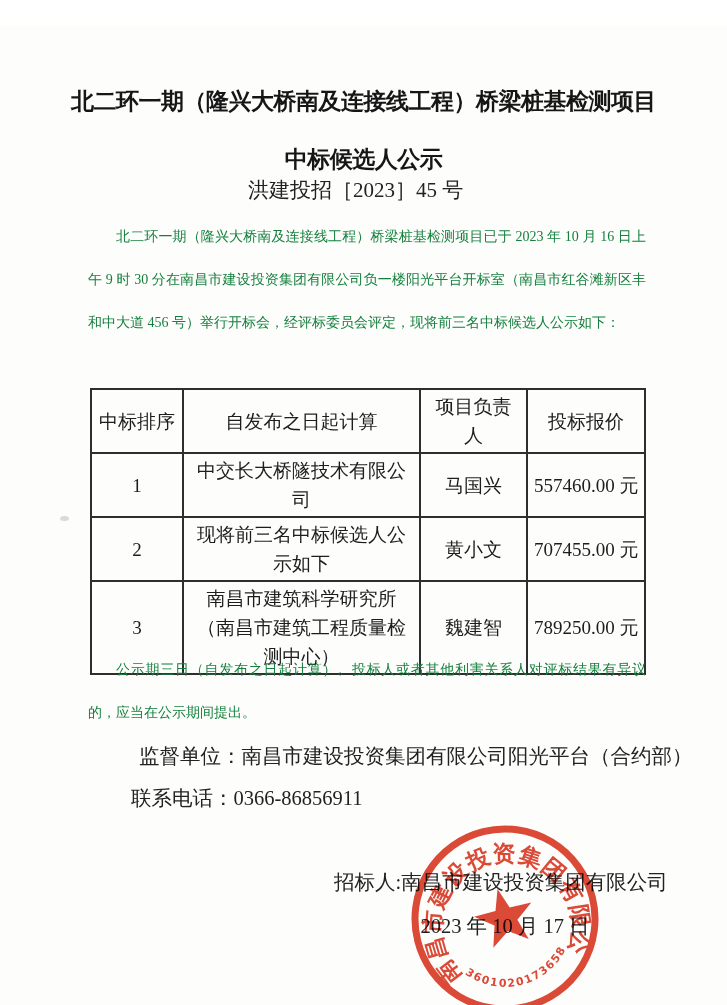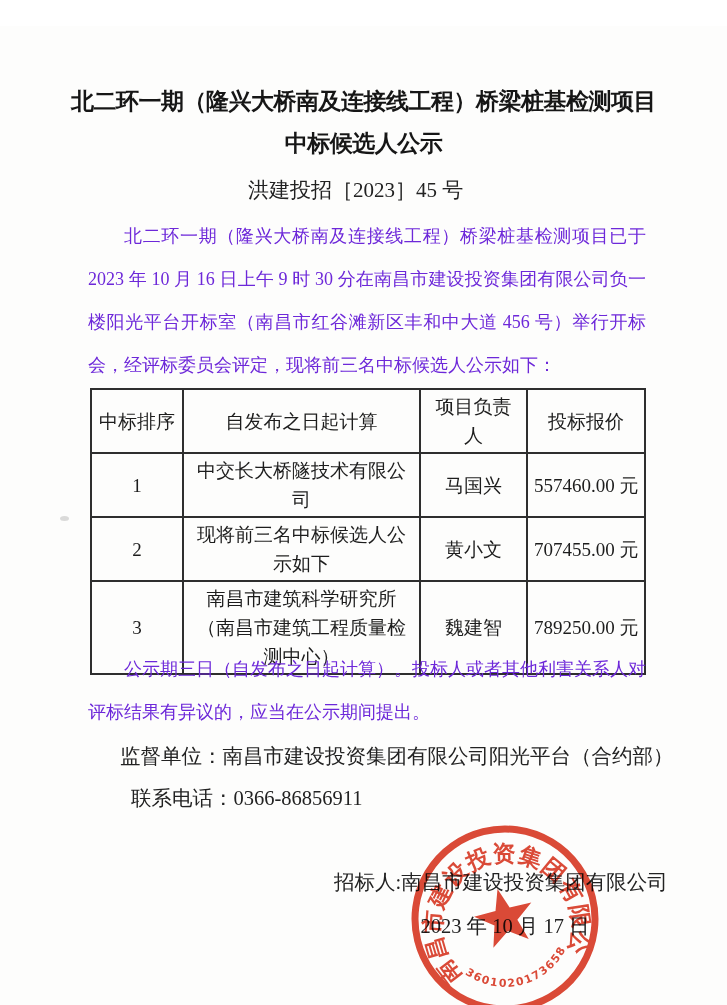--- a/index.html
+++ b/index.html
@@ -22,50 +22,50 @@
     left: 0;
     right: 0;
     text-align: center;
     font-family: "DejaVu Sans", "Liberation Sans", sans-serif;
     font-weight: bold;
     font-size: 23px;
     letter-spacing: -0.5px;
     color: #161616;
   }
   .title-1 { top: 60px; }
-  .title-2 { top: 102px; }
+  .title-2 { top: 118px; }
   .doc-number {
     position: absolute;
     top: 150px;
     left: 0;
     right: 16px;
     text-align: center;
     font-size: 21px;
     color: #222;
   }
   .para {
     position: absolute;
     left: 88px;
     width: 558px;
-    font-size: 18px;
+    font-size: 14px;
     line-height: 43px;
     text-align: justify;
-    color: #6d28d9;
+    color: #15803d;
   }
   .indent { text-indent: 2em; }
   .intro { top: 189px; }
   .notice { top: 622px; }
   .line-abs {
     position: absolute;
     font-size: 20.5px;
     line-height: 43px;
     color: #222;
     white-space: nowrap;
   }
-  .supervisor { top: 709px; left: 120px; text-align: center; }
+  .supervisor { top: 709px; left: 139px; text-align: center; }
   .phone { top: 751px; left: 131px; }
   .bidder { top: 835px; left: 334px; }
   .date { top: 879px; left: 380px; width: 250px; text-align: center; }
 
   table.bid-table {
     position: absolute;
     top: 362px;
     left: 90px;
     width: 554px;
     border-collapse: collapse;

